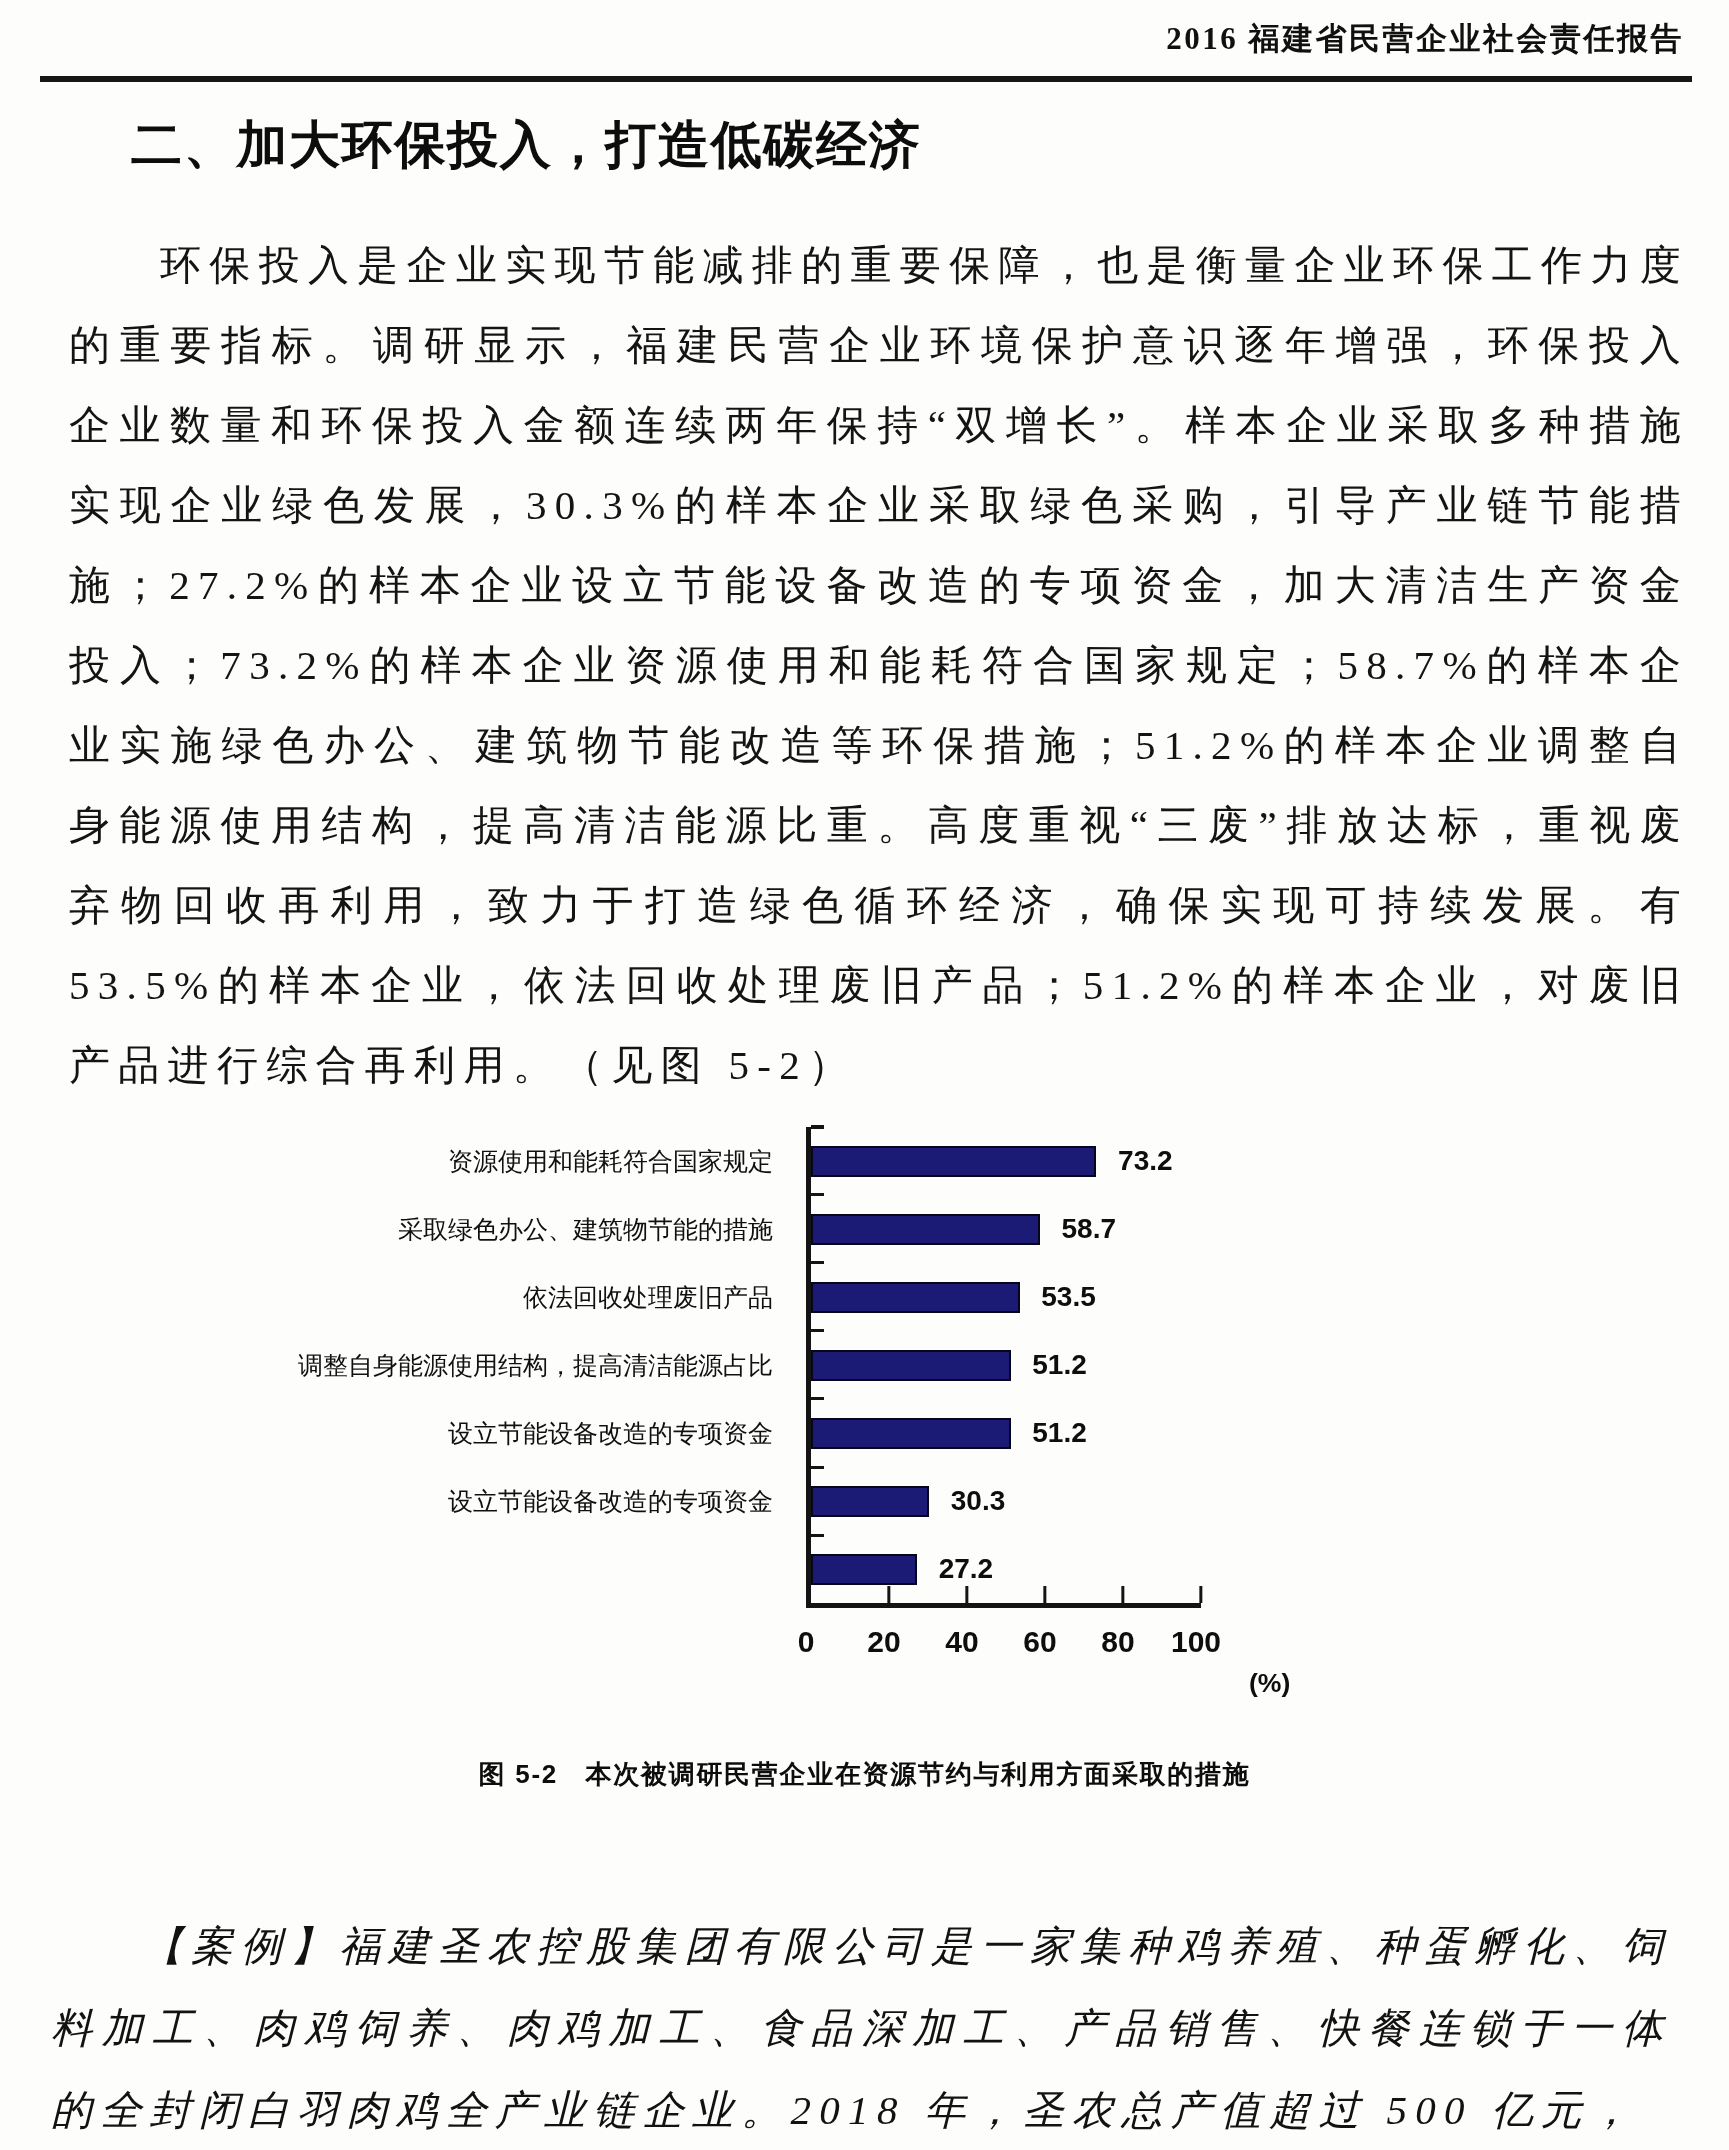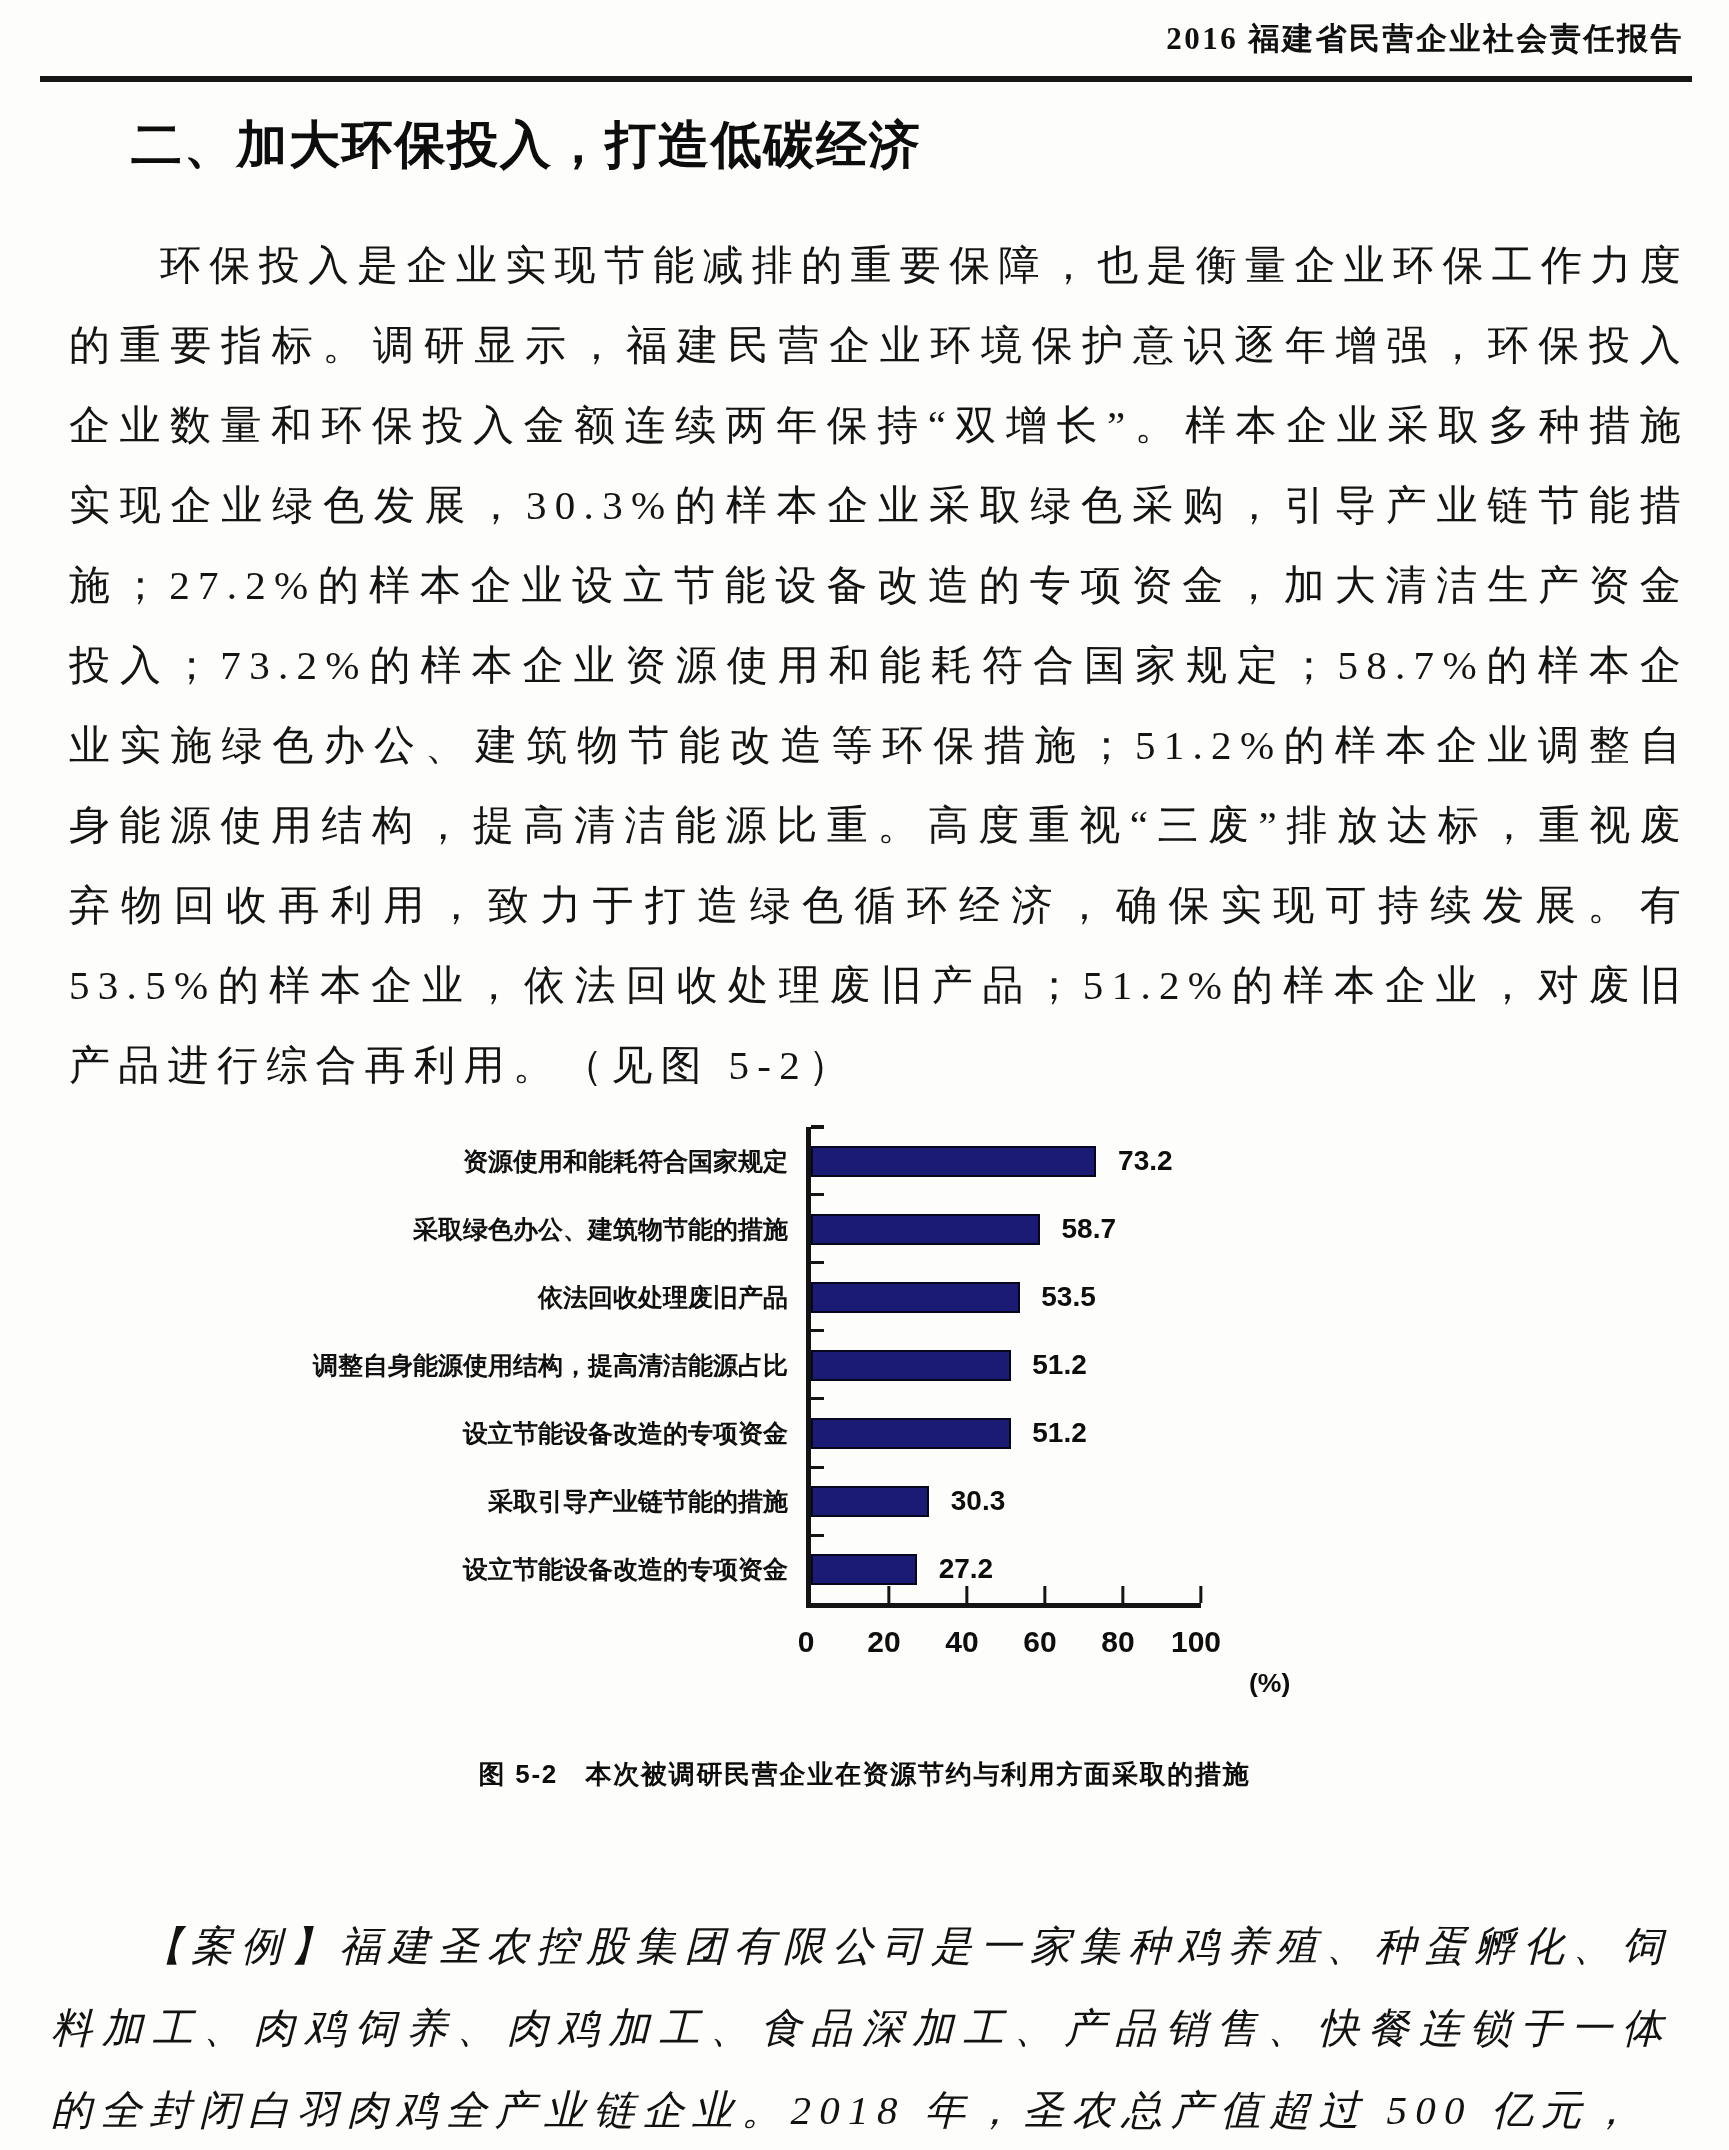--- a/index.html
+++ b/index.html
@@ -25,23 +25,23 @@
   .body-para{
     position:absolute; top:207px; left:51px; width:1620px; margin:18px;
     font-size:41px; line-height:80px; letter-spacing:8.3px;
     text-align:justify; text-indent:91px; color:#141414;
   }
   
   .chart{position:absolute; top:1127px; left:149px; display:flex;}
   .labels-col{width:657px; flex:none;}
   .clabel{
     height:68px; display:flex; align-items:center; justify-content:flex-end;
-    padding-right:18px; box-sizing:border-box;
+    padding-right:33px; box-sizing:border-box;
     font-family:"Liberation Sans","DejaVu Sans",sans-serif;
-    font-weight:bold; font-size:25px; color:#101010; white-space:nowrap;
+    font-weight:normal; font-size:25px; color:#101010; white-space:nowrap;
   }
   .plot-wrap{position:relative; flex:none;}
   .plot{
     position:relative; width:390px; height:476px;
     border-left:5px solid #141414; border-bottom:5px solid #141414;
   }
   .brow{position:relative; height:68px; display:flex; align-items:center;}
   .cbar{
     height:31px; box-sizing:border-box; flex:none;
     border:2.5px solid #07071c;
@@ -92,21 +92,20 @@
 
   <p class="body-para">环保投入是企业实现节能减排的重要保障，也是衡量企业环保工作力度的重要指标。调研显示，福建民营企业环境保护意识逐年增强，环保投入企业数量和环保投入金额连续两年保持“双增长”。样本企业采取多种措施实现企业绿色发展，30.3%的样本企业采取绿色采购，引导产业链节能措施；27.2%的样本企业设立节能设备改造的专项资金，加大清洁生产资金投入；73.2%的样本企业资源使用和能耗符合国家规定；58.7%的样本企业实施绿色办公、建筑物节能改造等环保措施；51.2%的样本企业调整自身能源使用结构，提高清洁能源比重。高度重视“三废”排放达标，重视废弃物回收再利用，致力于打造绿色循环经济，确保实现可持续发展。有 53.5%的样本企业，依法回收处理废旧产品；51.2%的样本企业，对废旧产品进行综合再利用。（见图 5-2）</p>
 
   <div class="chart">
     <div class="labels-col" id="chart-labels">
         <div class="clabel">资源使用和能耗符合国家规定</div>
         <div class="clabel">采取绿色办公、建筑物节能的措施</div>
         <div class="clabel">依法回收处理废旧产品</div>
         <div class="clabel">调整自身能源使用结构，提高清洁能源占比</div>
         <div class="clabel">设立节能设备改造的专项资金</div>
-        <div class="clabel">采取引导产业链节能的措施</div>
         <div class="clabel">设立节能设备改造的专项资金</div>
       </div>
     <div class="plot-wrap">
       <div class="plot" id="chart-plot">
           <div class="brow">
             <div class="cbar" style="width: 73.2%; background: rgb(27, 27, 118);"></div>
             <div class="cval">73.2</div>
           </div>
           <div class="ytick" style="top: -1.7px;"></div>
           <div class="brow">

